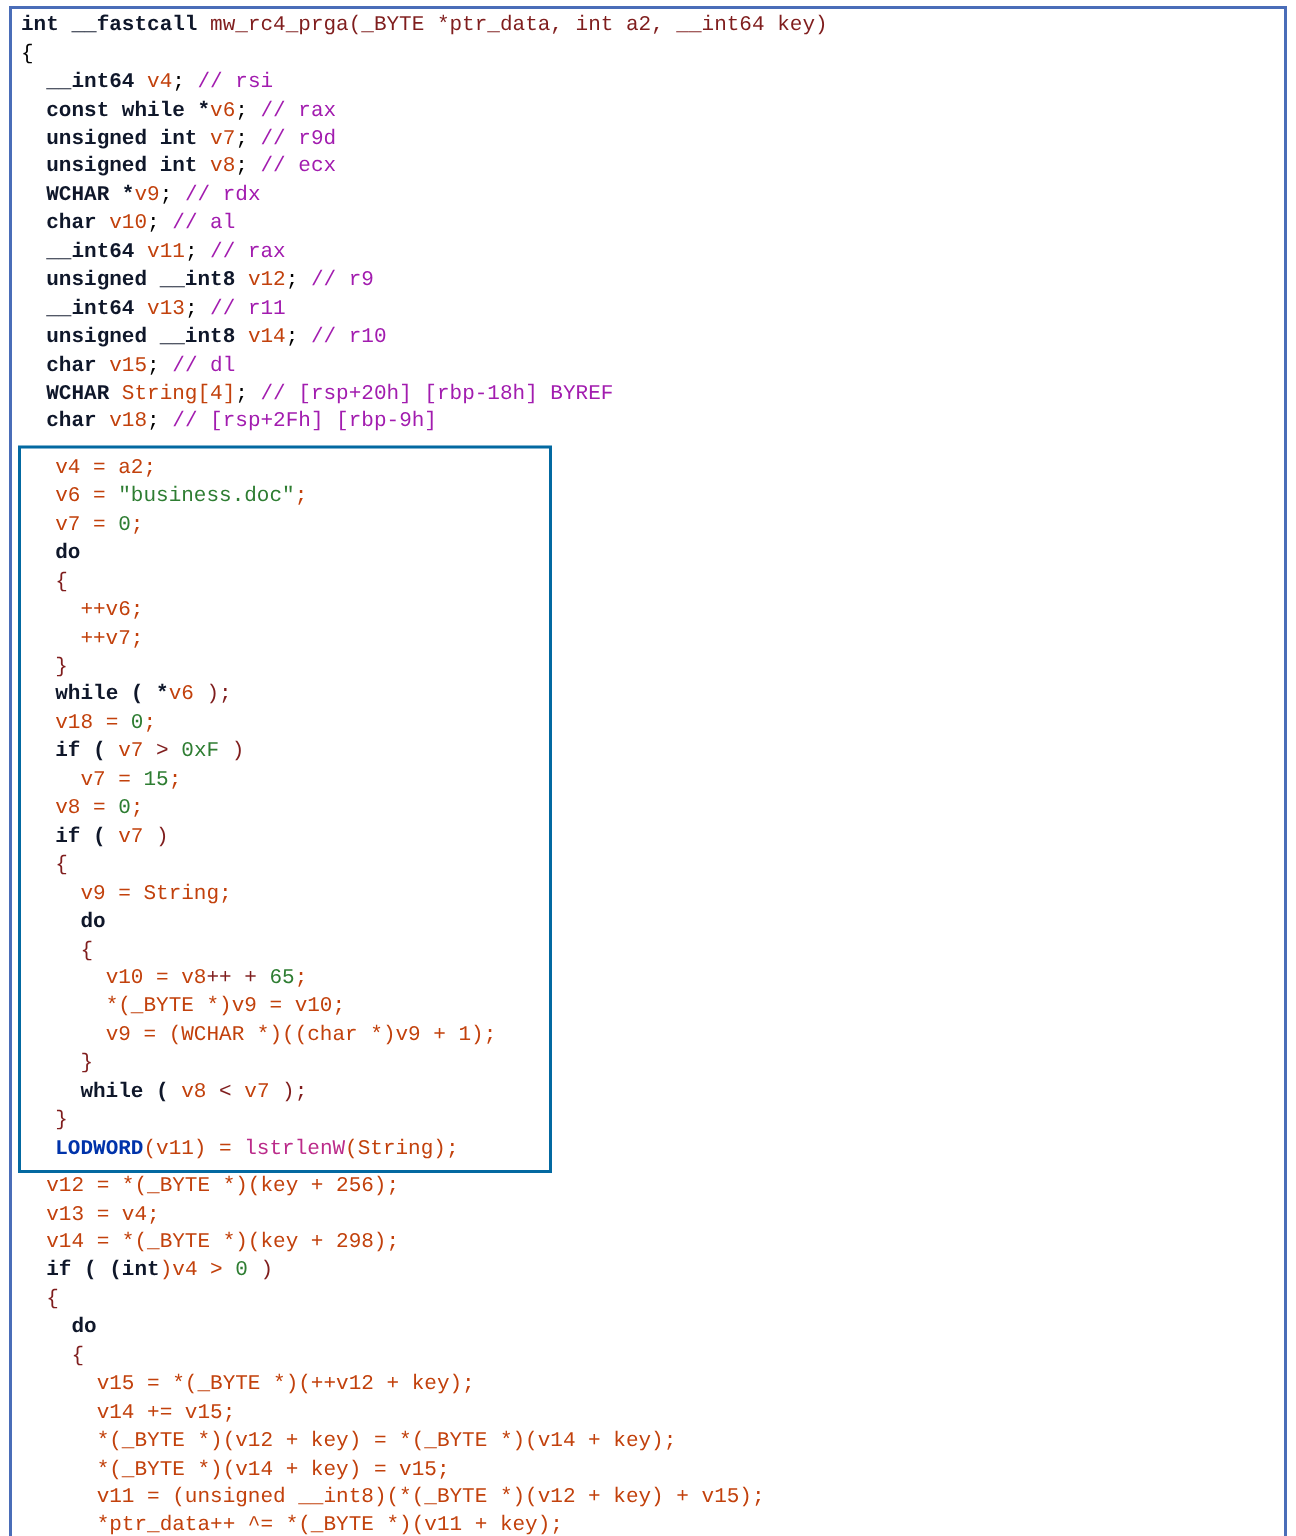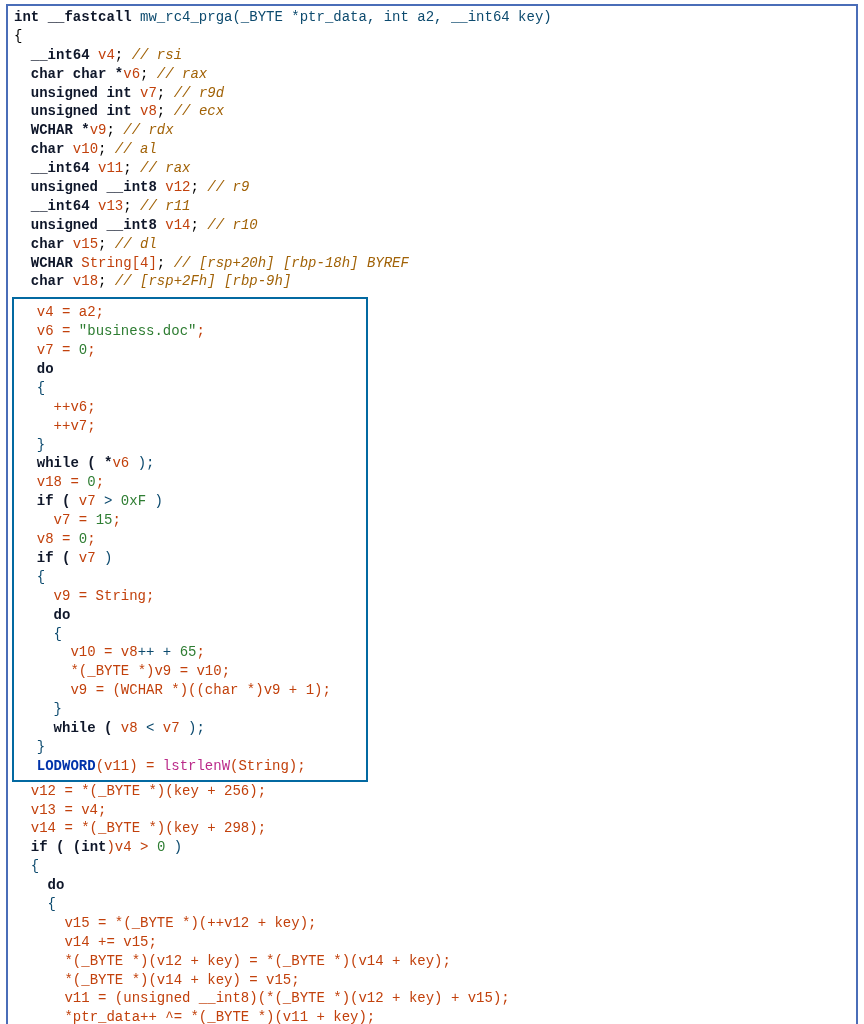--- a/index.html
+++ b/index.html
@@ -17,43 +17,43 @@
     margin: 4px 6px 0 6px;
     padding: 2px 6px 10px 6px;
     box-sizing: border-box;
   }
   pre {
     margin: 0;
     white-space: pre;
     font-family: inherit;
   }
   .kw   { color: #0f172a; font-weight: bold; }     
-  .plain{ color: #0c4a6e; }
+  .plain{ color: #7f1d1d; }
   .var  { color: #c2410c; }                        
-  .cmt  { color: #a16207; font-style: italic; }    
+  .cmt  { color: #a21caf; }    
   .str  { color: #2e7d32; }                        
   .num  { color: #2e7d32; }
   .fn   { color: #bb2b8a; }                        
   .macro{ color: #0033aa; font-weight: bold; }
   .redbox {
     border: 2px solid #0369a1;
     padding: 4px 6px;
     margin: 6px 0 0 -2px;
     width: fit-content;
     min-width: 340px;
   }
 </style>
 </head>
 <body>
 
 <div class="frame">
 <pre><span class="kw">int</span> <span class="kw">__fastcall</span> <span class="plain">mw_rc4_prga</span><span class="plain">(_BYTE *ptr_data, int a2, __int64 key)</span>
 {
   <span class="kw">__int64</span> <span class="var">v4</span>; <span class="cmt">// rsi</span>
-  <span class="kw">char char *</span><span class="var">v6</span>; <span class="cmt">// rax</span>
+  <span class="kw">const while *</span><span class="var">v6</span>; <span class="cmt">// rax</span>
   <span class="kw">unsigned int</span> <span class="var">v7</span>; <span class="cmt">// r9d</span>
   <span class="kw">unsigned int</span> <span class="var">v8</span>; <span class="cmt">// ecx</span>
   <span class="kw">WCHAR *</span><span class="var">v9</span>; <span class="cmt">// rdx</span>
   <span class="kw">char</span> <span class="var">v10</span>; <span class="cmt">// al</span>
   <span class="kw">__int64</span> <span class="var">v11</span>; <span class="cmt">// rax</span>
   <span class="kw">unsigned __int8</span> <span class="var">v12</span>; <span class="cmt">// r9</span>
   <span class="kw">__int64</span> <span class="var">v13</span>; <span class="cmt">// r11</span>
   <span class="kw">unsigned __int8</span> <span class="var">v14</span>; <span class="cmt">// r10</span>
   <span class="kw">char</span> <span class="var">v15</span>; <span class="cmt">// dl</span>
   <span class="kw">WCHAR</span> <span class="var">String[4]</span>; <span class="cmt">// [rsp+20h] [rbp-18h] BYREF</span>

